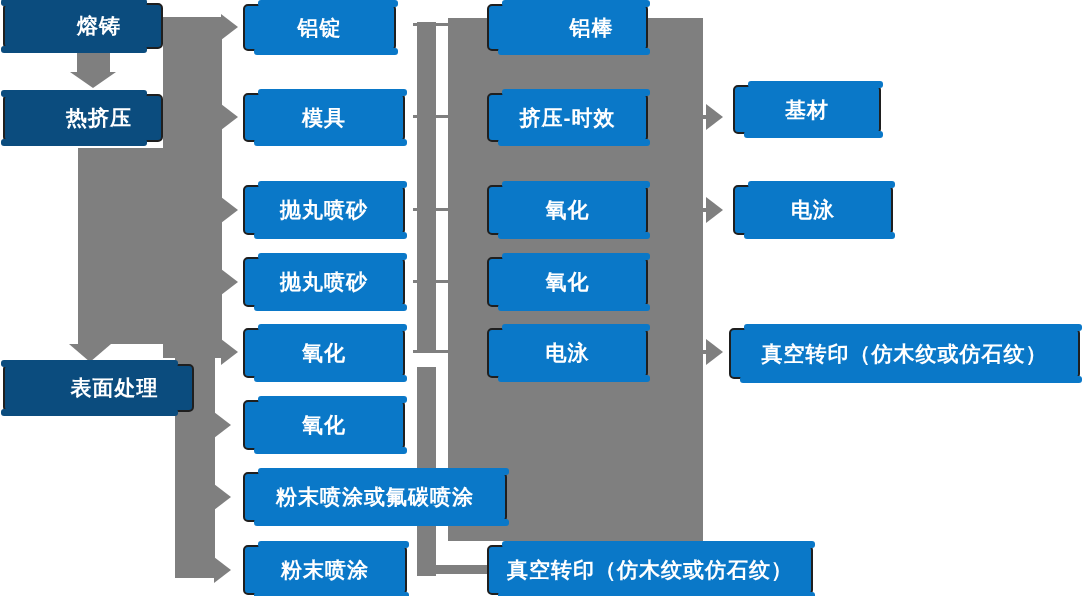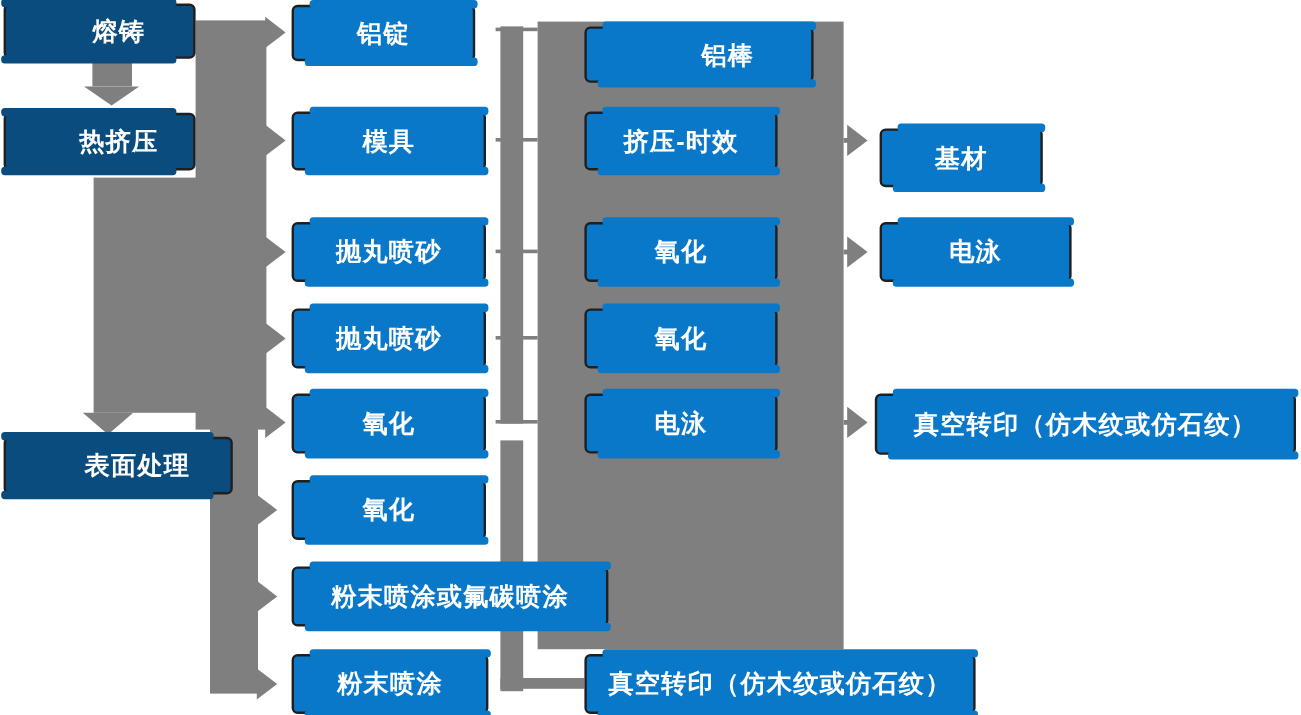--- a/index.html
+++ b/index.html
@@ -103,24 +103,24 @@
 
   <div class="node process" style="left:243px;top:4px;width:153px;height:47px;">铝锭</div>
   <div class="node process" style="left:243px;top:93px;width:162px;height:49px;">模具</div>
   <div class="node process" style="left:243px;top:185px;width:162px;height:50px;">抛丸喷砂</div>
   <div class="node process" style="left:243px;top:257px;width:162px;height:50px;">抛丸喷砂</div>
   <div class="node process" style="left:243px;top:328px;width:162px;height:50px;">氧化</div>
   <div class="node process" style="left:243px;top:400px;width:162px;height:50px;">氧化</div>
   <div class="node process" style="left:243px;top:472px;width:264px;height:50px;">粉末喷涂或氟碳喷涂</div>
   <div class="node process" style="left:243px;top:545px;width:164px;height:50px;text-align:center;">粉末喷涂</div>
 
-  <div class="node process" style="left:487px;top:22px;width:191px;height:47px;padding-left:48px;">铝棒</div>
+  <div class="node process" style="left:487px;top:4px;width:161px;height:47px;padding-left:48px;">铝棒</div>
   <div class="node process" style="left:487px;top:93px;width:161px;height:49px;">挤压-时效</div>
   <div class="node process" style="left:487px;top:185px;width:161px;height:50px;">氧化</div>
   <div class="node process" style="left:487px;top:257px;width:161px;height:50px;">氧化</div>
   <div class="node process" style="left:487px;top:328px;width:161px;height:50px;">电泳</div>
   <div class="node process" style="left:487px;top:545px;width:326px;height:50px;">真空转印（仿木纹或仿石纹）</div>
 
-  <div class="node process" style="left:733px;top:107px;width:136px;height:49px;">基材</div>
+  <div class="node process" style="left:733px;top:85px;width:148px;height:49px;">基材</div>
   <div class="node process" style="left:733px;top:185px;width:160px;height:50px;">电泳</div>
   <div class="node process" style="left:729px;top:328px;width:351px;height:51px;">真空转印（仿木纹或仿石纹）</div>
 
 </div>
 
 </body></html>

